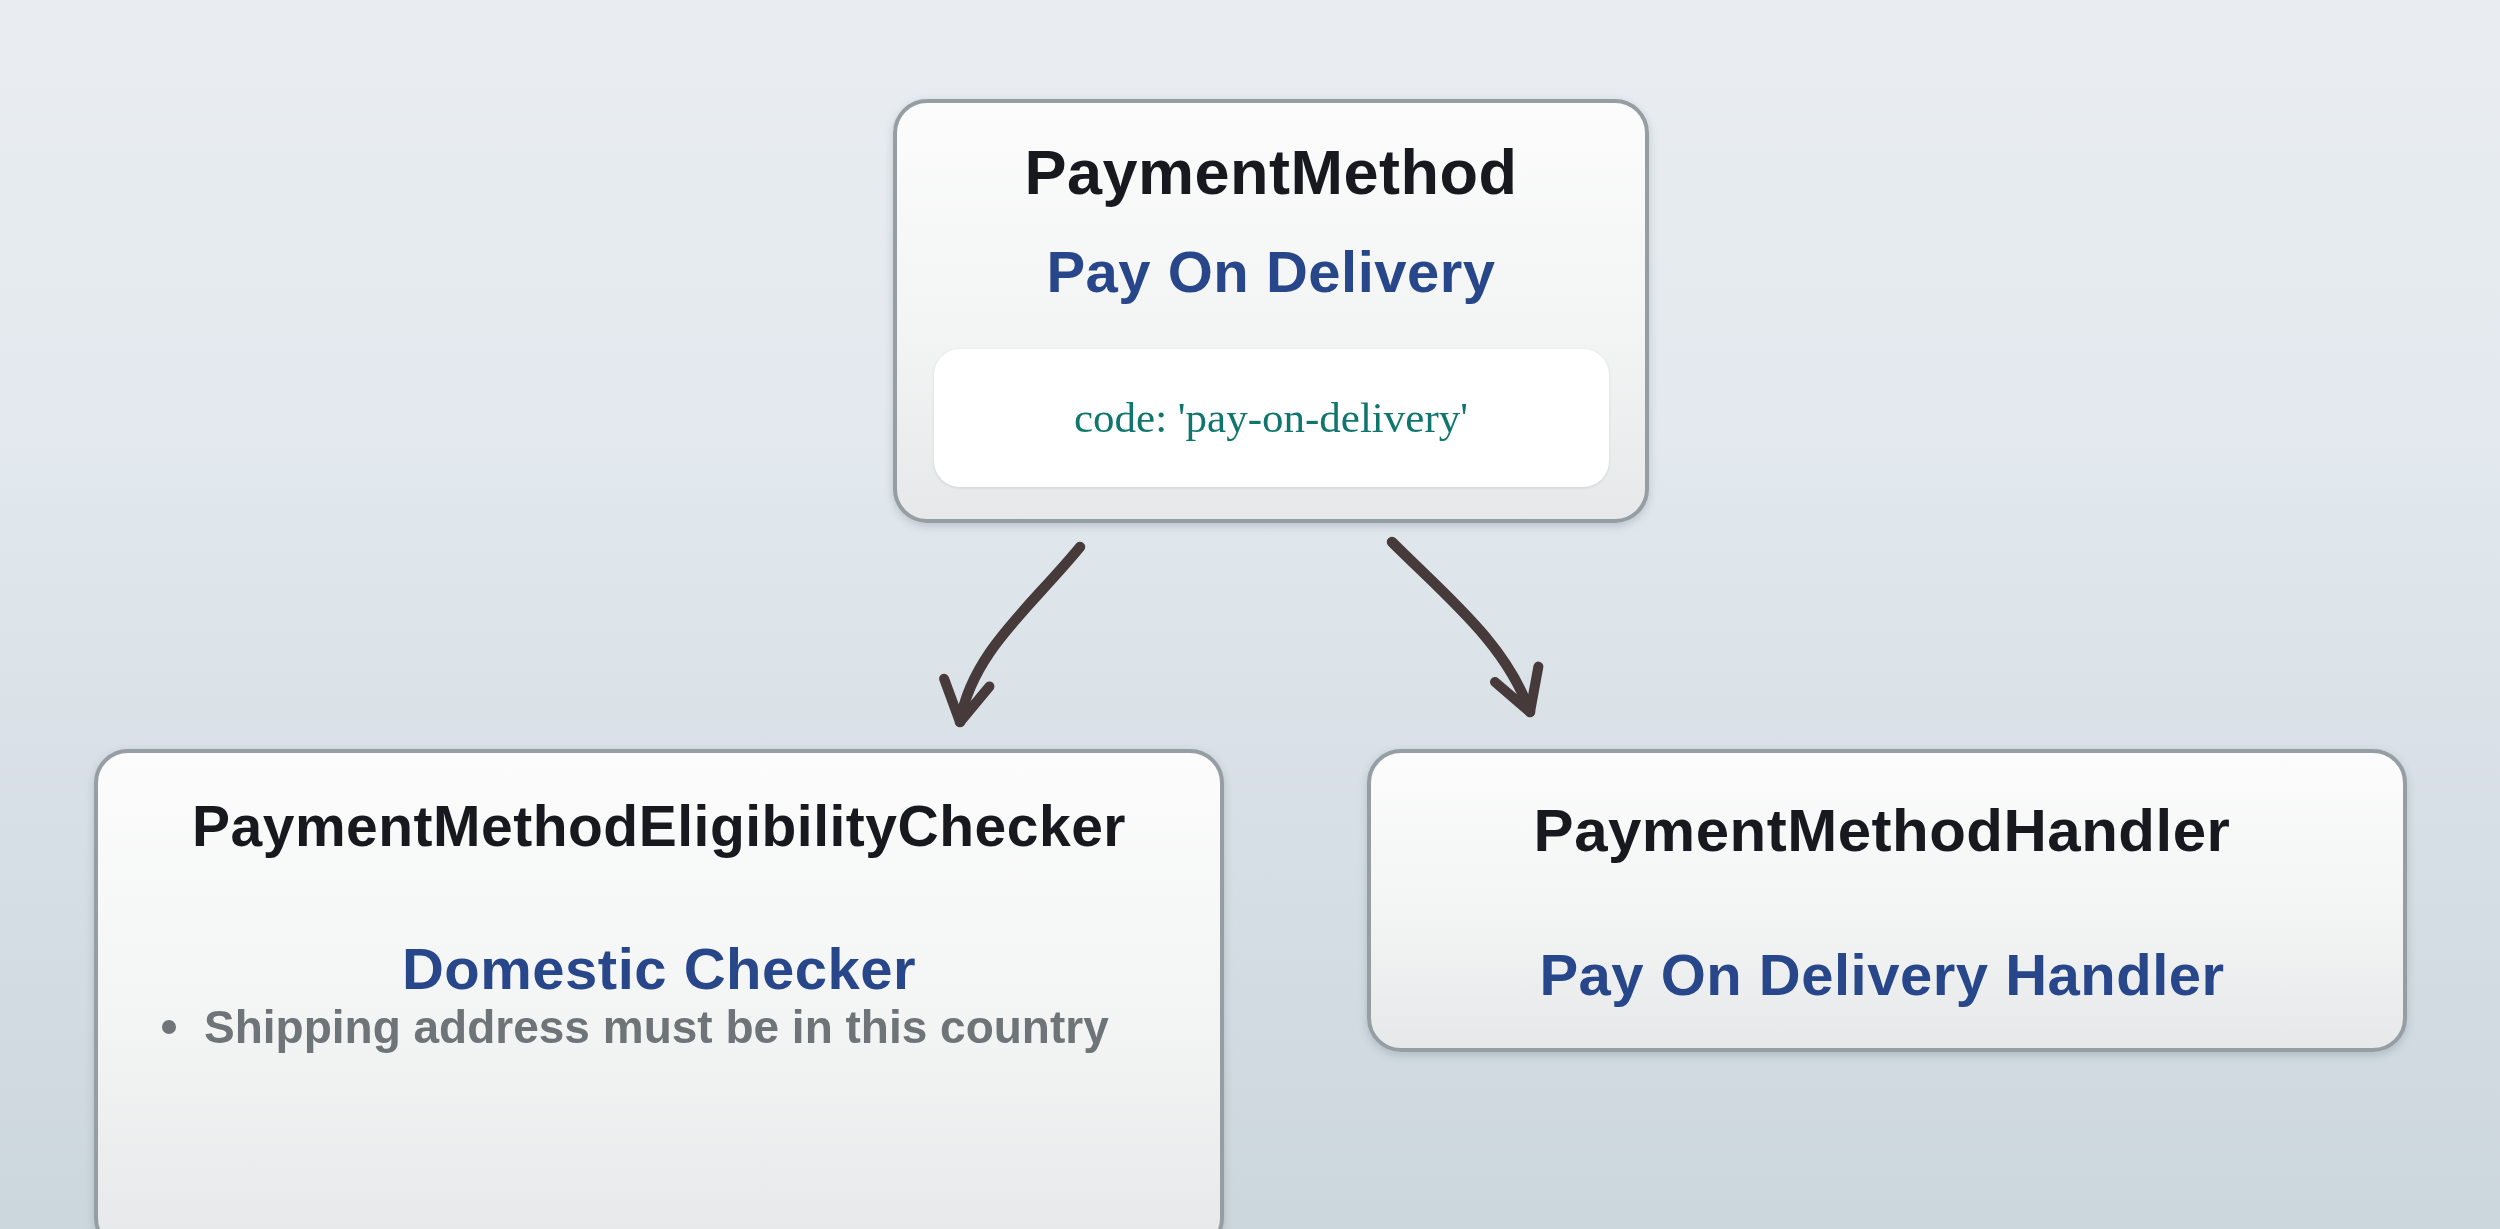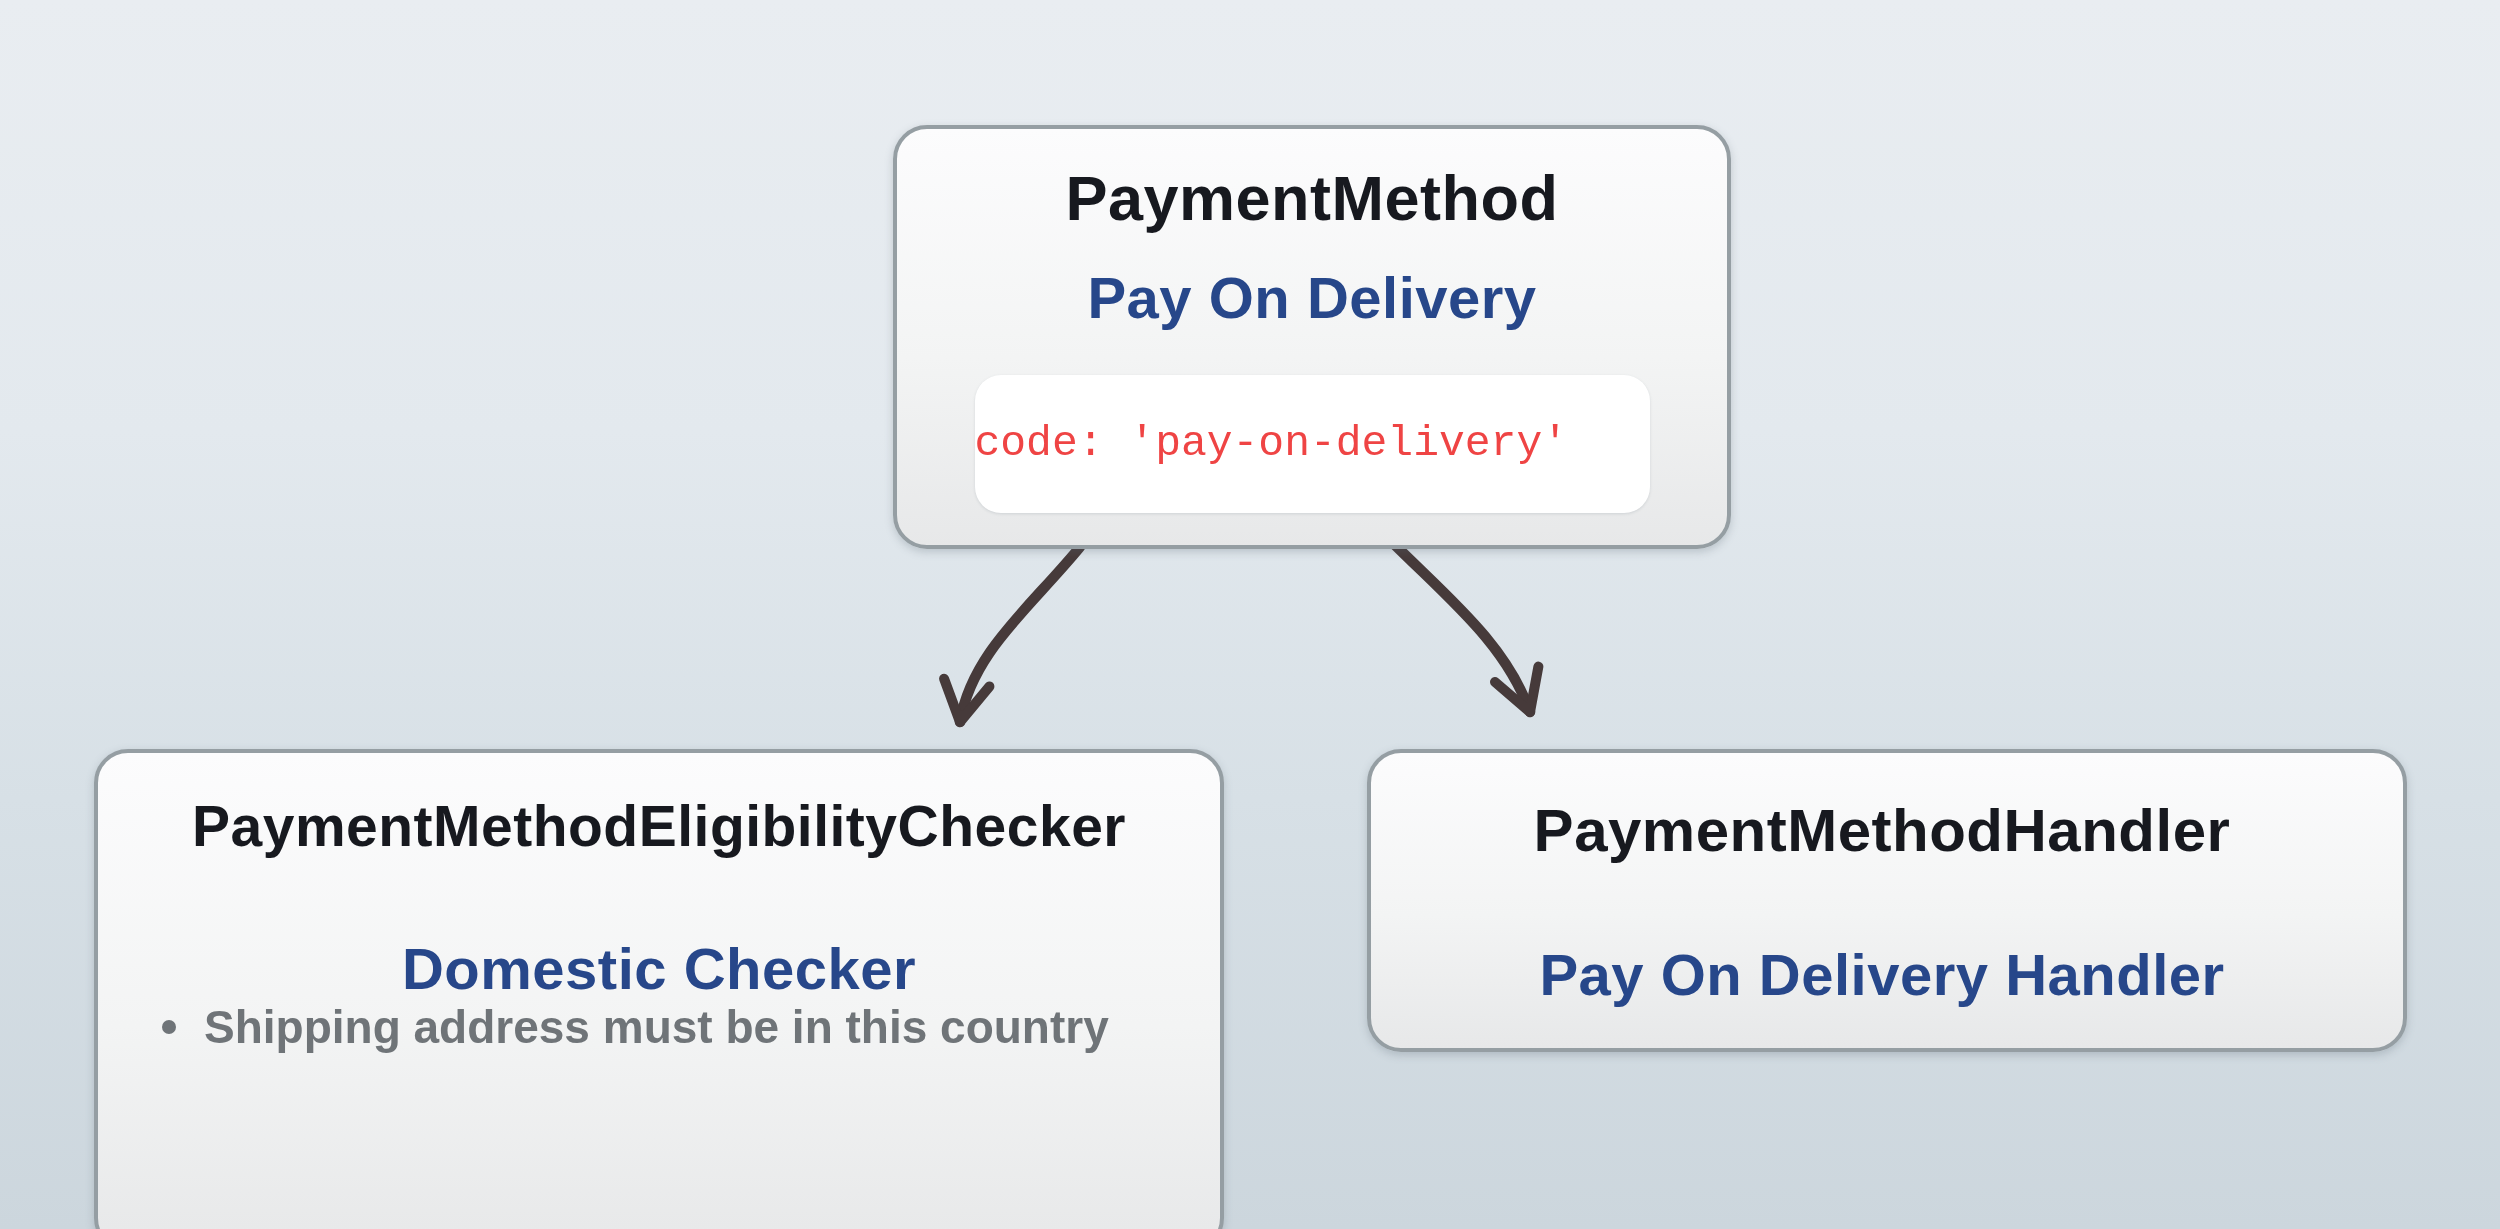--- a/index.html
+++ b/index.html
@@ -38,30 +38,29 @@
     color: #27478a;
     letter-spacing: 0.5px;
     white-space: nowrap;
   }
   .code-chip {
     background: #ffffff;
     border-radius: 26px;
     box-shadow: 0 1px 3px rgba(90, 105, 115, 0.18);
     display: flex;
     align-items: center;
-    justify-content: flex-start;
-    font-family: Liberation Mono, monospace;
-    color: #ef4444;
+    justify-content: center;
+    font-family: Liberation Serif, serif;
+    color: #0f766e;
     white-space: nowrap;
   }
   
   .node-payment {
-    left: 893px; top: 99px; width: 838px; height: 424px;
+    left: 893px; top: 99px; width: 756px; height: 424px;
     padding: 34px 28px 24px 28px;
-    margin-top: 26px;
   }
   .node-payment .node-title   { font-size: 63px; line-height: 1.12; }
   .node-payment .node-subtitle{ font-size: 58px; line-height: 1.12; margin-top: 32px; }
   .node-payment .code-chip    { margin-top: 44px; width: 675px; height: 138px; font-size: 43px; }
 
   .node-checker {
     left: 94px; top: 749px; width: 1130px; height: 503px;
     padding: 42px 30px 40px 30px;
   }
   .node-checker .node-title   { font-size: 57px; line-height: 1.12; }

